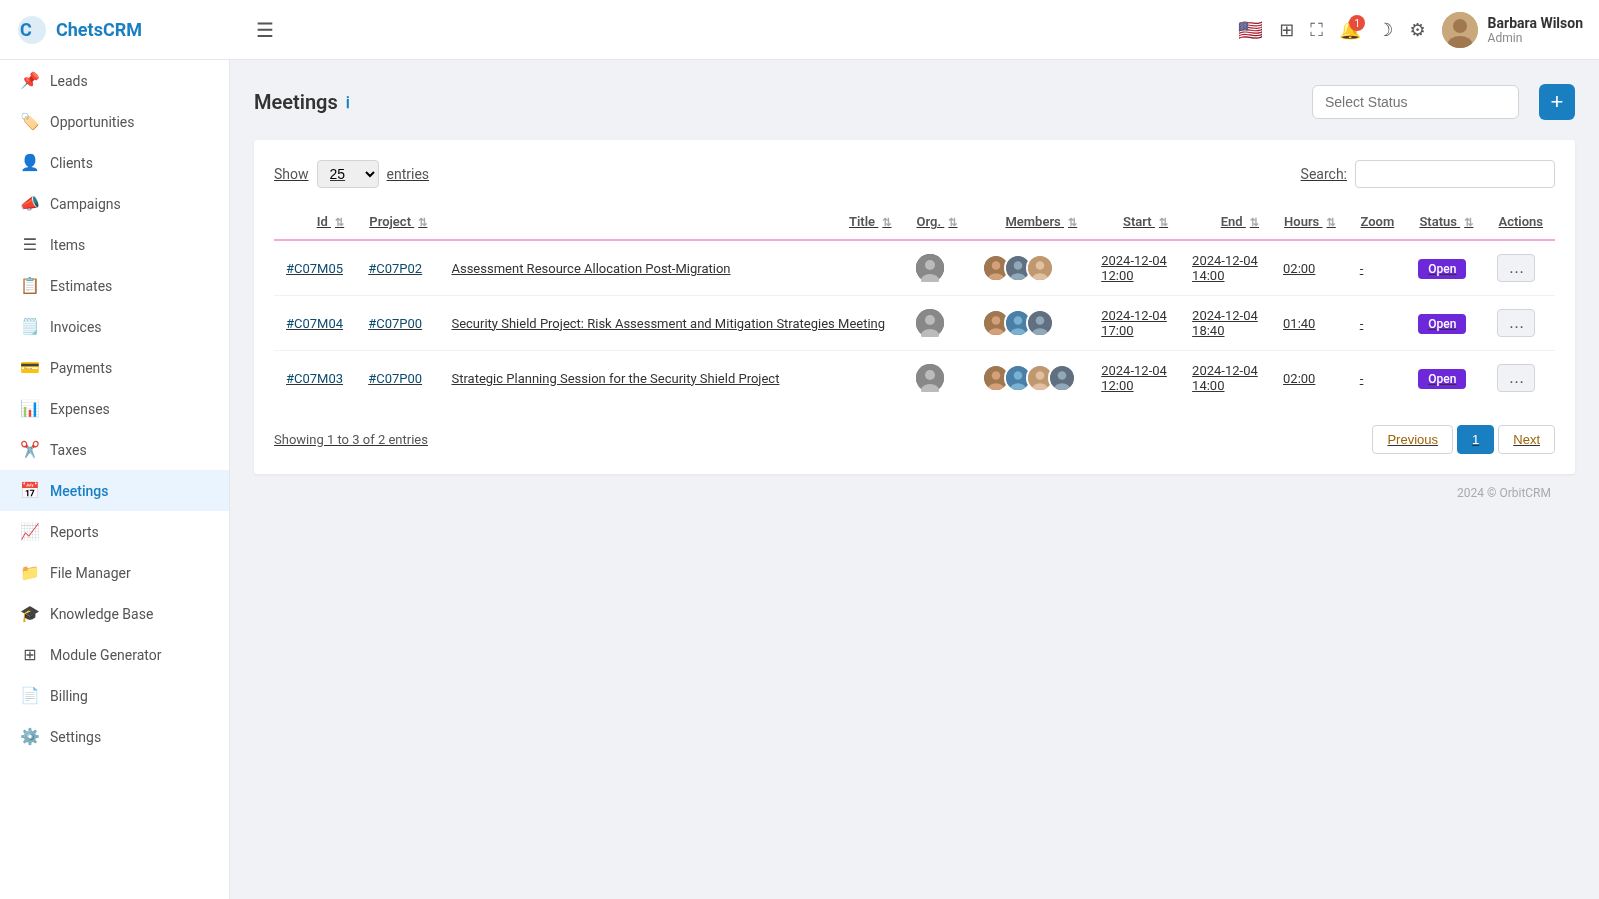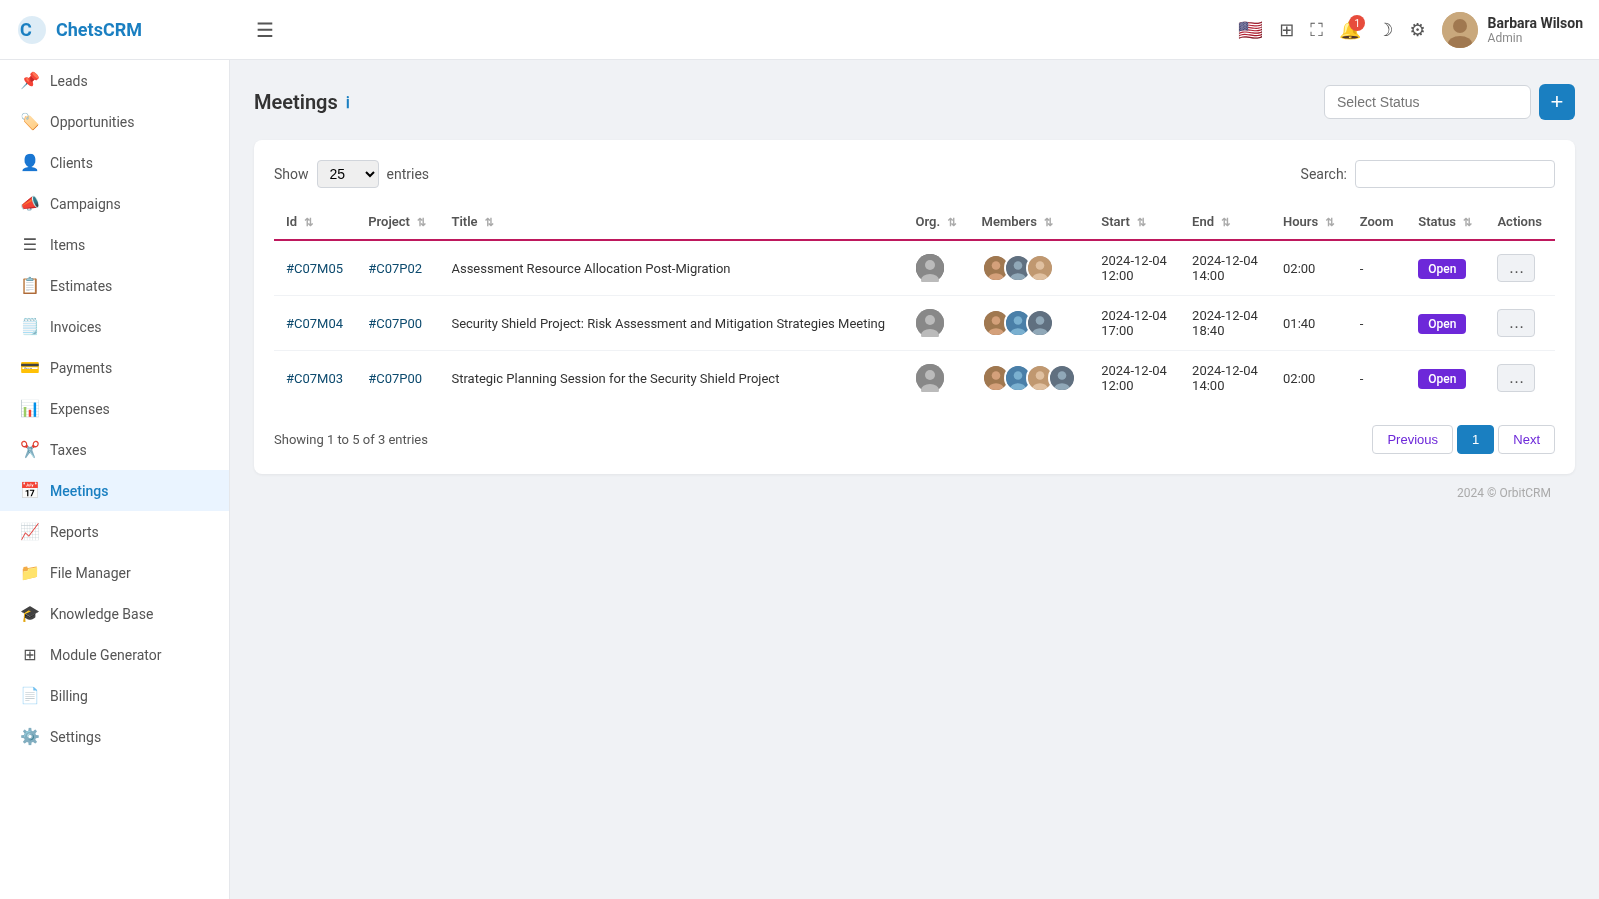--- a/index.html
+++ b/index.html
@@ -27,56 +27,56 @@
     .sidebar { width: 230px; background: #fff; border-right: 1px solid #e5e7eb; overflow-y: auto; flex-shrink: 0; display: flex; flex-direction: column; }
     .nav-item { display: flex; align-items: center; gap: 10px; padding: 11px 20px; cursor: pointer; color: #555; font-size: 14px; transition: background 0.15s; }
     .nav-item.active { color: #1a7fc1; background: #eaf4ff; font-weight: 500; }
     .nav-icon { font-size: 16px; width: 20px; text-align: center; }
 
     
     .main { flex: 1; overflow-y: auto; padding: 24px; }
     .page-header { display: flex; align-items: center; justify-content: space-between; margin-bottom: 20px; }
     .page-title { font-size: 20px; font-weight: 600; display: flex; align-items: center; gap: 8px; }
     .info-icon { color: #1a7fc1; font-size: 16px; cursor: pointer; }
-    .header-actions { display: flex; align-items: center; gap: 8px; }
+    .header-actions { display: flex; align-items: center; gap: 20px; }
     .status-select { padding: 8px 12px; border: 1px solid #d1d5db; border-radius: 6px; font-size: 14px; color: #aaa; min-width: 160px; background: #fff; cursor: pointer; }
     .add-btn { background: #1a7fc1; color: #fff; border: none; border-radius: 6px; width: 36px; height: 36px; font-size: 22px; cursor: pointer; display: flex; align-items: center; justify-content: center; }
 
     
-    .card { background: #fff; border-radius: 8px; padding: 20px; box-shadow: 0 1px 3px rgba(0,0,0,0.06); }
+    .card { background: #fff; border-radius: 3px; padding: 20px; box-shadow: 0 1px 3px rgba(0,0,0,0.06); text-decoration: underline; }
 
     
     .table-controls { display: flex; align-items: center; justify-content: space-between; margin-bottom: 16px; }
     .show-entries { display: flex; align-items: center; gap: 8px; font-size: 14px; color: #555; }
     .entries-select { border: 1px solid #d1d5db; border-radius: 4px; padding: 4px 8px; font-size: 14px; cursor: pointer; }
     .search-bar { display: flex; align-items: center; gap: 8px; }
     .search-label { font-size: 14px; color: #555; }
     .search-input { border: 1px solid #d1d5db; border-radius: 4px; padding: 5px 10px; font-size: 14px; width: 200px; }
 
     
     table { width: 100%; border-collapse: collapse; font-size: 13px; }
-    th { text-align: left; padding: 10px 12px; border-bottom: 2px solid #be185d; color: #555; font-weight: 600; white-space: nowrap; cursor: pointer; }
+    th { text-align: right; padding: 10px 12px; border-bottom: 2px solid #f9a8d4; color: #555; font-weight: 600; white-space: nowrap; cursor: pointer; }
     th .sort-icon { color: #aaa; margin-left: 4px; font-size: 11px; }
     td { padding: 12px 12px; border-bottom: 1px solid #f0f2f5; vertical-align: middle; }
     tr:last-child td { border-bottom: none; }
     .link-blue { color: #0c4a6e; text-decoration: none; cursor: pointer; }
 
     .avatars { display: flex; }
     .avatar-circle { width: 28px; height: 28px; border-radius: 50%; background: #c9b89a; border: 2px solid #fff; margin-left: -6px; overflow: hidden; display: flex; align-items: center; justify-content: center; font-size: 10px; color: #fff; font-weight: 600; }
     .avatar-circle:first-child { margin-left: 0; }
     .avatar-org { width: 28px; height: 28px; border-radius: 50%; background: #8a8a8a; display: flex; align-items: center; justify-content: center; color: #fff; font-size: 10px; font-weight: 600; }
 
     .status-badge { background: #6d28d9; color: #fff; padding: 3px 10px; border-radius: 4px; font-size: 12px; font-weight: 500; }
     .actions-btn { background: #f0f2f5; border: 1px solid #d1d5db; border-radius: 4px; padding: 4px 10px; cursor: pointer; font-size: 16px; color: #555; }
 
     
     .pagination-row { display: flex; align-items: center; justify-content: space-between; margin-top: 20px; }
     .pagination-info { font-size: 13px; color: #555; }
     .pagination-btns { display: flex; align-items: center; gap: 4px; }
-    .page-btn { padding: 6px 14px; border: 1px solid #d1d5db; background: #fff; border-radius: 4px; cursor: pointer; font-size: 13px; color: #6d28d9; }
+    .page-btn { padding: 6px 14px; border: 1px solid #d1d5db; background: #fff; border-radius: 4px; cursor: pointer; font-size: 13px; color: #a16207; }
     .page-btn.active { background: #1a7fc1; color: #fff; border-color: #1a7fc1; }
 
     .footer { text-align: right; padding: 12px 24px; font-size: 12px; color: #aaa; }
 
     
     .av-brown { background: #a0785a; }
     .av-gray { background: #7a8490; }
     .av-blue { background: #4a7fa8; }
     .av-tan { background: #b89a7a; }
     .av-dark { background: #5a5a5a; }
@@ -391,21 +391,21 @@
 14:00</td>
             <td>02:00</td>
             <td>-</td>
             <td><span class="status-badge">Open</span></td>
             <td><button class="actions-btn">…</button></td>
           </tr>
         </tbody>
       </table>
 
       <div class="pagination-row">
-        <div class="pagination-info">Showing 1 to 5 of 3 entries</div>
+        <div class="pagination-info">Showing 1 to 3 of 2 entries</div>
         <div class="pagination-btns">
           <button class="page-btn">Previous</button>
           <button class="page-btn active">1</button>
           <button class="page-btn">Next</button>
         </div>
       </div>
 
     </div>
 
     <div class="footer">2024 © OrbitCRM</div>

